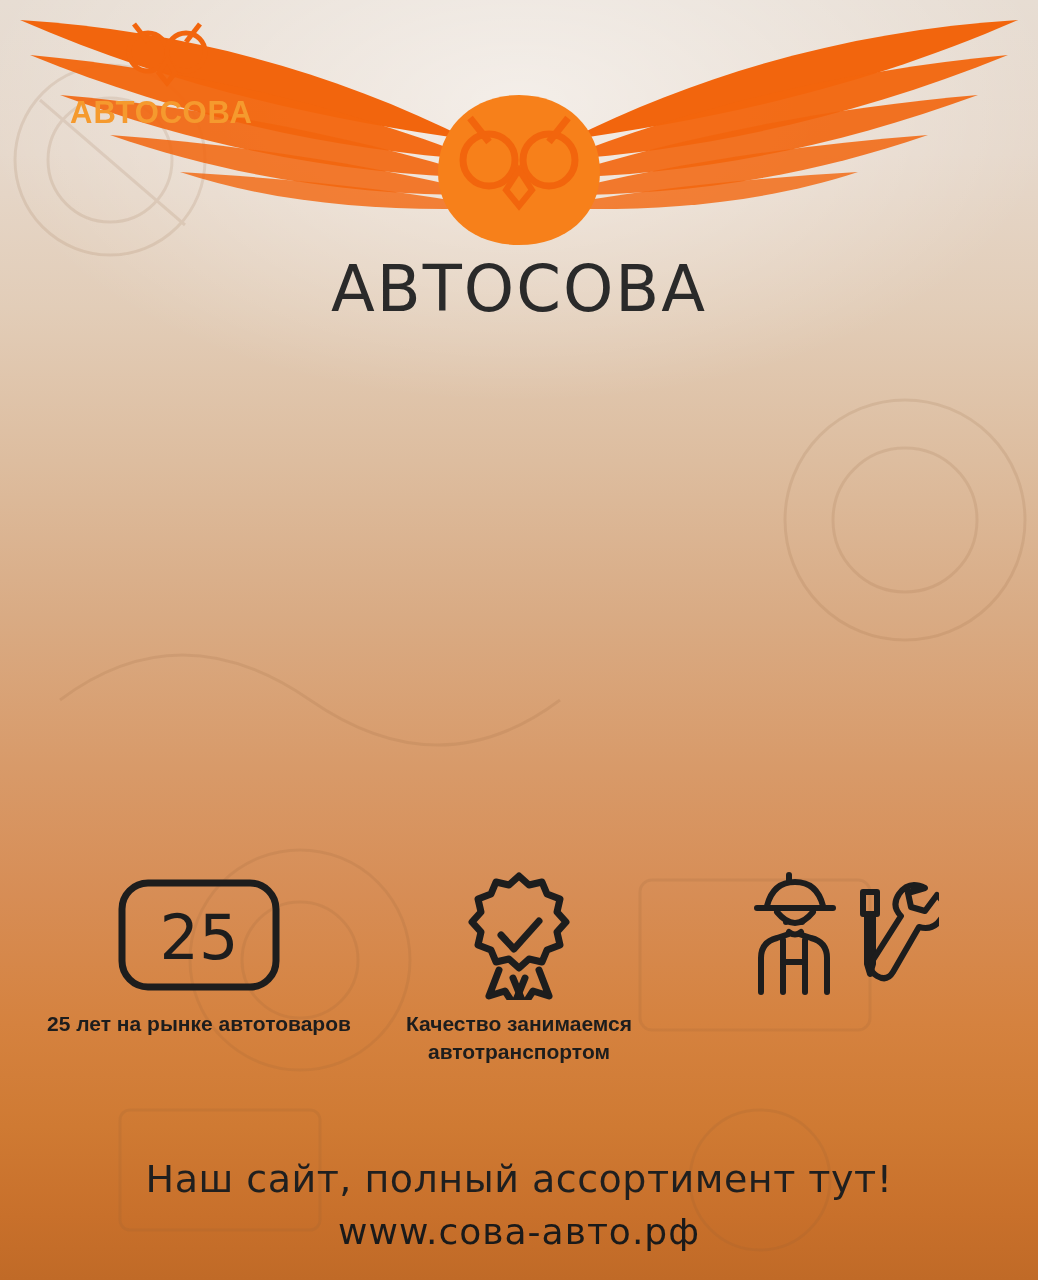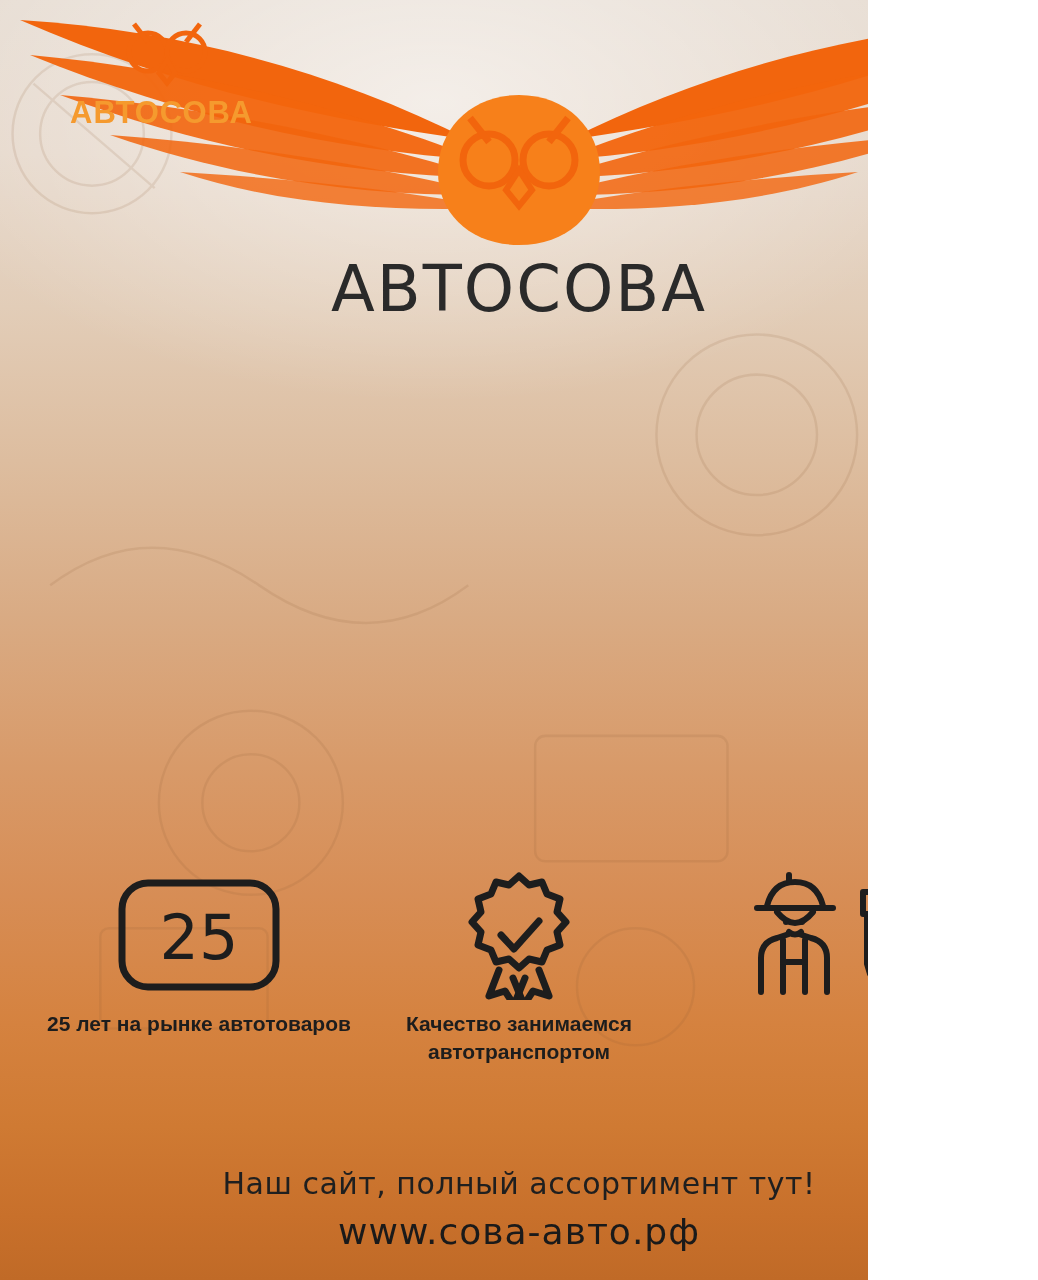--- a/index.html
+++ b/index.html
@@ -8,21 +8,21 @@
   }
   body {
     width: 1038px;
     height: 1280px;
     font-family: "DejaVu Sans", sans-serif;
     overflow: hidden;
   }
 
   .poster {
     position: relative;
-    width: 868px;
+    width: 1038px;
     height: 1280px;
     background:
       radial-gradient(ellipse 900px 500px at 50% 8%, rgba(255,255,255,0.55) 0%, rgba(255,255,255,0.0) 60%),
       linear-gradient(180deg,
         #e7ddd3 0%,
         #e6d8cb 12%,
         #e2cdb8 24%,
         #ddbd9f 36%,
         #d9ab84 48%,
         #d89a69 60%,
@@ -121,21 +121,21 @@
 
   .footer {
     position: absolute;
     bottom: 28px;
     left: 0;
     width: 1038px;
     text-align: center;
   }
   .footer-line1 {
     font-family: "DejaVu Sans", sans-serif;
-    font-size: 30px;
+    font-size: 38px;
     color: #1f1f1f;
     letter-spacing: 0.5px;
   }
   .footer-line2 {
     margin-top: 10px;
     font-family: "DejaVu Sans", sans-serif;
     font-size: 36px;
     color: #1a1a1a;
     letter-spacing: 1px;
   }

